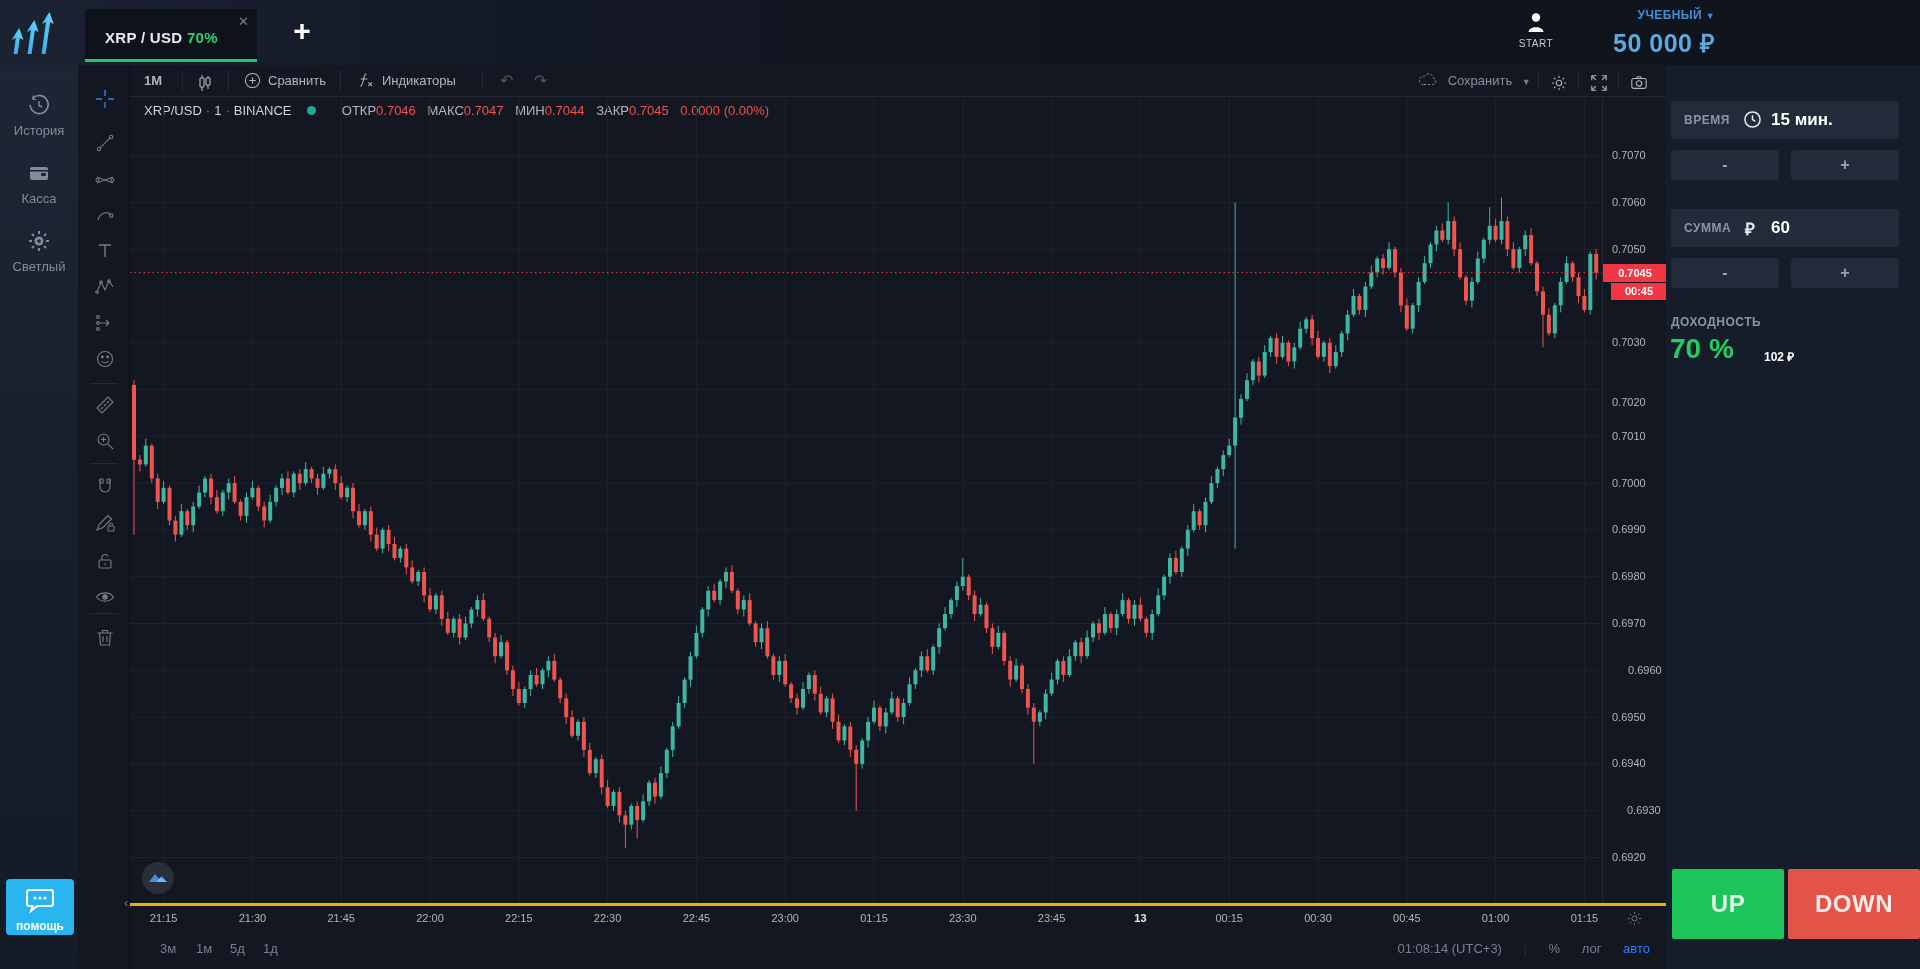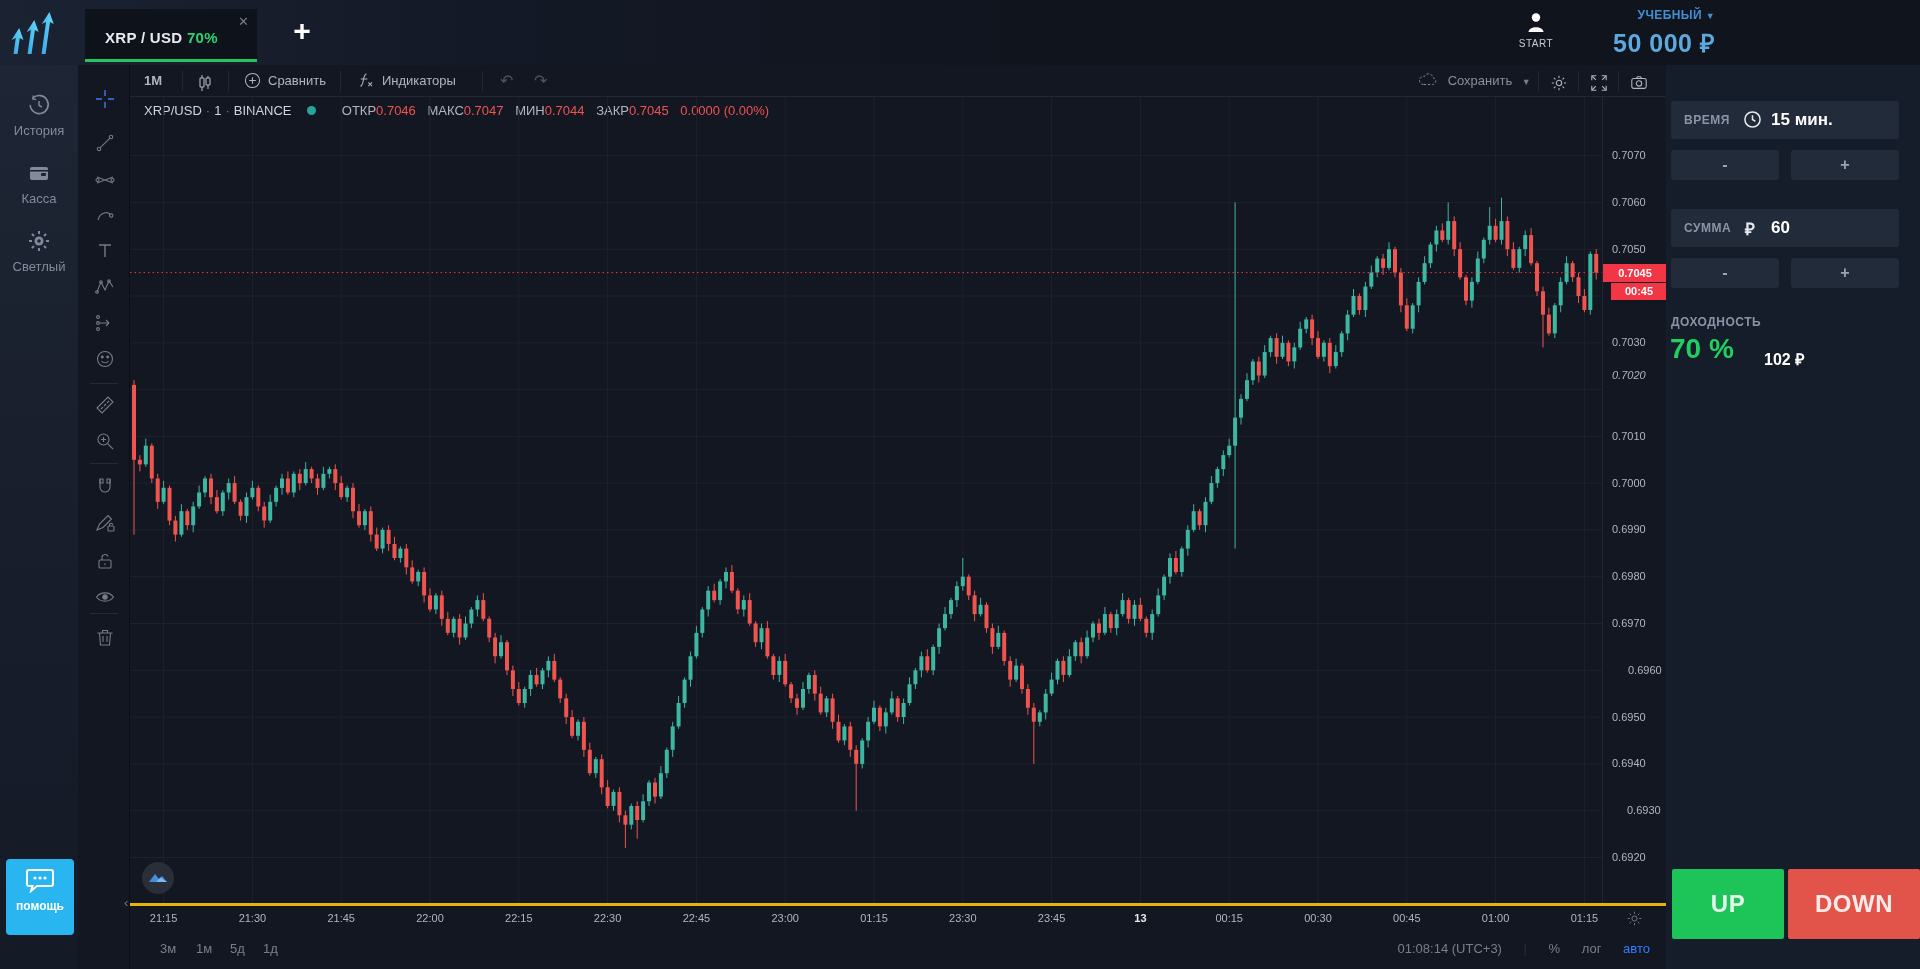--- a/index.html
+++ b/index.html
@@ -27,21 +27,21 @@
   .deposit-btn { position:absolute; left:1727px; top:9px; width:179px; height:48px; background:#0ea6a0;
     border:none; border-radius:3px; color:#fff; font-family:"Liberation Sans",sans-serif;
     font-size:15px; font-weight:bold; letter-spacing:.6px; cursor:pointer; }
 
   
   .sidebar { position:absolute; left:0; top:65px; width:78px; height:904px;
     background:linear-gradient(180deg,#1e2534 0%,#171d2a 60%,#141a26 100%); z-index:4; }
   .side-item { width:78px; text-align:center; color:#828b9c; margin-top:22px; cursor:pointer; }
   .side-item .si-icon { display:block; height:24px; margin-bottom:4px; }
   .side-item .si-label { font-size:13px; }
-  .help-btn { position:absolute; left:6px; bottom:34px; width:68px; height:76px; background:#29b5f0;
+  .help-btn { position:absolute; left:6px; bottom:34px; width:68px; height:56px; background:#29b5f0;
     border-radius:4px; text-align:center; color:#fff; cursor:pointer; }
   .help-btn .hb-label { font-size:12px; font-weight:bold; margin-top:2px; }
 
   
   .drawbar { position:absolute; left:78px; top:65px; width:52px; height:904px; background:#131722;
     border-right:1px solid #0b0e15; z-index:4; }
   .dicon { position:absolute; left:17px; width:20px; height:20px; cursor:pointer; }
   .dicon svg { width:20px; height:20px; stroke:#787b86; fill:none; stroke-width:1.1; }
   .ddiv { position:absolute; left:12px; width:28px; border-top:1px solid #252a37; }
   .collapse-handle { position:absolute; left:46px; top:826px; width:10px; height:24px; color:#6a7383;
@@ -95,21 +95,21 @@
     color:#fff; }
   .p-box .pb-label { position:absolute; left:13px; top:12px; font-size:12px; font-weight:bold;
     color:#8a94a6; letter-spacing:.5px; }
   .p-box .pb-icon { position:absolute; left:72px; top:9px; width:20px; height:20px; color:#aeb6c2; }
   .p-box .pb-value { position:absolute; left:100px; top:9px; font-size:17px; font-weight:bold; }
   .step-btn { position:absolute; width:108px; height:30px; background:#222b3a; border:none; border-radius:3px;
     color:#9aa3b2; font-size:16px; font-weight:bold; cursor:pointer; font-family:"Liberation Sans",sans-serif; }
   .payout-label { position:absolute; left:5px; top:250px; font-size:12px; font-weight:bold;
     color:#8a94a6; letter-spacing:.5px; }
   .payout-pct { position:absolute; left:4px; top:268px; font-size:28px; font-weight:bold; color:#1fd05f; }
-  .payout-amt { position:absolute; left:98px; top:283px; font-size:16px; font-weight:bold; color:#fff; }
+  .payout-amt { position:absolute; left:98px; top:283px; font-size:12px; font-weight:bold; color:#fff; }
   .updown-btn { position:absolute; top:804px; height:70px; border:none; border-radius:2px;
     font-family:"Liberation Sans",sans-serif; font-size:24px; font-weight:bold;
     color:rgba(255,255,255,.88); cursor:pointer; letter-spacing:.5px; }
   .up-btn { left:6px; width:112px; background:#1dc558; }
   .down-btn { left:122px; width:132px; background:#e2544a; }
 </style>
 </head>
 <body>
 
 <div class="app">
@@ -885,21 +885,21 @@
         <rect x="1464.2" y="156.9" width="4" height="18.7" fill="#f0544e"></rect>
         <line x1="0" y1="175.6" x2="1472" y2="175.6" stroke="#f23645" stroke-width="1" stroke-dasharray="1.5 3"></line>
       </svg>
 
     <div class="price-axis">
         <div class="pa-tick" style="top: 52.1px;">0.7070</div>
         <div class="pa-tick" style="top: 98.89px;">0.7060</div>
         <div class="pa-tick" style="top: 145.68px;">0.7050</div>
         <div class="pa-tick" style="top: 192.47px;">0.7040</div>
         <div class="pa-tick" style="top: 239.26px;">0.7030</div>
-        <div class="pa-tick" style="top: 272px; font-style: italic;">0.7020</div>
+        <div class="pa-tick" style="top: 299px;">0.7020</div>
         <div class="pa-tick" style="top: 332.84px;">0.7010</div>
         <div class="pa-tick" style="top: 379.63px;">0.7000</div>
         <div class="pa-tick" style="top: 426.42px;">0.6990</div>
         <div class="pa-tick" style="top: 473.21px;">0.6980</div>
         <div class="pa-tick" style="top: 520px; text-align: center;">0.6970</div>
         <div class="pa-tick" style="top: 566.79px; padding-left: 16px;">0.6960</div>
         <div class="pa-tick" style="top: 613.58px;">0.6950</div>
         <div class="pa-tick" style="top: 660.37px;">0.6940</div>
         <div class="pa-tick" style="top: 707.16px; padding-left: 15px;">0.6930</div>
         <div class="pa-tick" style="top: 753.95px;">0.6920</div>

